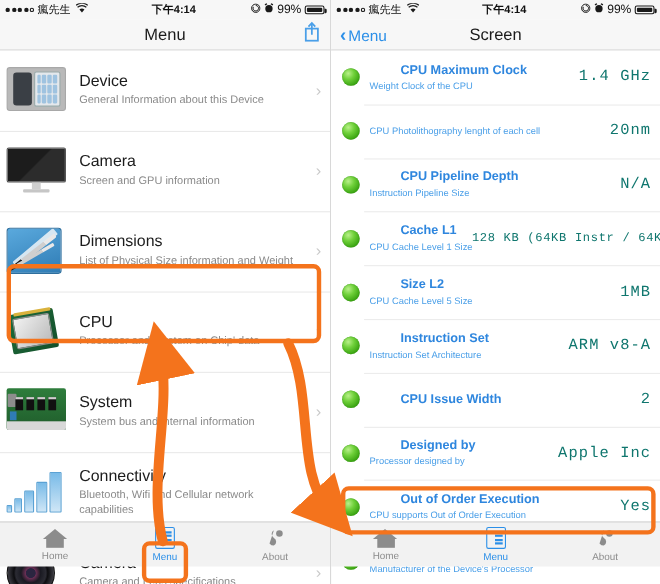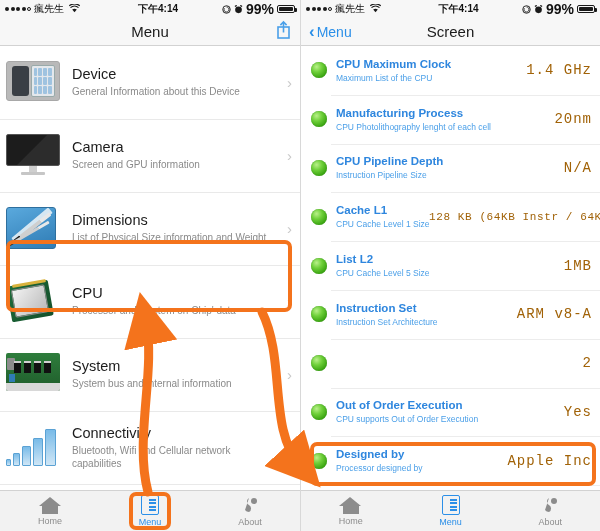--- a/index.html
+++ b/index.html
@@ -24,21 +24,21 @@
   .sb-left { display:flex; align-items:center; gap:3px; }
   .dots { display:flex; gap:1.5px; align-items:center; }
   .dot { width:4px; height:4px; border-radius:50%; background:#1a1a1a; }
   .dot.hollow { background:transparent; border:1px solid #1a1a1a; width:4px; height:4px; }
   .carrier { font-size:10px; letter-spacing:0; }
   .wifi { margin-left:2px; }
   .sb-center {
     position:absolute; left:0; right:0; text-align:center;
     font-size:10px; font-weight:bold; color:#111; pointer-events:none;margin-left:16px;
   }
-  .sb-right { margin-left:auto; display:flex; align-items:center; gap:3px; font-size:14px; font-weight:bold;text-align:right;}
+  .sb-right { margin-left:auto; display:flex; align-items:center; gap:3px; font-size:11px; font-weight:normal;text-align:right;}
   .battery { width:18px; height:8px; border:1px solid #1a1a1a; border-radius:2px; position:relative; }
   .battery::after { content:""; position:absolute; right:-3px; top:2px; width:2px; height:4px; background:#1a1a1a; border-radius:0 1px 1px 0;}
   .battery i { display:block; position:absolute; left:1px; top:1px; bottom:1px; width:14px; background:#1a1a1a; border-radius:1px;}
 
   
   .navbar {
     height: 28px; background:#f7f7f7;
     border-bottom:1px solid #d2d2d2;
     display:flex; align-items:center; position:relative; padding: 0 8px;
   }
@@ -84,21 +84,21 @@
   .ic-system .chips b { display:block; width:7px; height:12px; background:#111; border-top:2px solid #cfcfcf;}
   .ic-system .bar { position:absolute; left:0; bottom:0; width:100%; height:8px; background:#d8d8d8;}
   .ic-system .port { position:absolute; left:1px; top:5px; width:8px; height:12px; background:#8d8d8d; border-radius:1px;}
   .ic-system .blu { position:absolute; left:3px; bottom:9px; width:6px; height:8px; background:#2f7cb5;}
   .ic-conn { width:54px; height:40px; display:flex; align-items:flex-end; gap:2px;}
   .ic-conn i { display:block; background:linear-gradient(180deg,#79bbe8,#cfe6f6); border:1px solid #5ba2d4; border-radius:1px;}
   .ic-camera { width:44px; height:44px; border-radius:50%; background:radial-gradient(circle at 50% 50%, #2a2540 0 14%, #6a2f55 16%, #1a1a22 30%, #2b2b33 46%, #0d0d10 52%, #3b3b42 70%, #15151a 80%, #4a4a52 92%, #222 100%); border:1px solid #111;}
 
   
   .tabbar {
-    position:absolute; bottom:0; left:0; right:0; height:41px;
+    position:absolute; bottom:16px; left:0; right:0; height:41px;
     background:#f2f2f2; border-top:1px solid #d2d2d2;
     display:flex; align-items:center;
   }
   .tab { flex:1; display:flex; flex-direction:column; align-items:center; justify-content:center; gap:2px; cursor:pointer; position:relative; height:100%;}
   .tab-label { font-size:9px; color:#8c8c8c; }
   .tab.active .tab-label { color:#2b8fe8; }
   .ic-home { width:23px; height:17px; position:relative; }
   .ic-home::before { content:""; position:absolute; left:0; top:0; width:0; height:0; border-left:11.5px solid transparent; border-right:11.5px solid transparent; border-bottom:9px solid #8c8c8c;}
   .ic-home::after { content:""; position:absolute; left:3.5px; top:9px; width:16px; height:8px; background:#8c8c8c;}
   .ic-menu { width:18px; height:20px; border:1.6px solid #2b8fe8; border-radius:2px; padding:2px 2px; display:flex; flex-direction:column; justify-content:space-around;}
@@ -107,25 +107,25 @@
   .ic-about { width:20px; height:19px; position:relative; color:#8c8c8c; font-size:19px; line-height:1; font-weight:bold; }
 
   
   .dlist { position:absolute; top:46px; bottom:41px; left:0; right:0; background:#fff; }
   .drow { height:48.8px; position:relative; display:flex; align-items:center; padding-left:10px; padding-right:8px; }
   .drow + .drow::before { content:""; position:absolute; left:30px; right:0; top:0; height:1px; background:#ececec; }
   .led { width:16px; height:16px; flex:0 0 16px; border-radius:50%;
          background: radial-gradient(circle at 35% 30%, #b9f08a 0%, #6fd03a 35%, #3fa815 70%, #2c8a0d 100%);
          box-shadow: 0 0 1px #2c8a0d inset; margin-right:9px; }
   .dtext { display:flex; flex-direction:column; gap:3px; min-width:0; }
-  .dtitle { font-size:11.5px; color:#2e86de; font-weight:bold; white-space:nowrap; }
+  .dtitle { font-size:11.5px; color:#2e86de; font-weight:bold; white-space:nowrap;margin-left:28px; }
   .dsub { font-size:8.5px; color:#4a9fe8; white-space:nowrap; }
   .dval {
     margin-left:auto; font-family:"Liberation Mono", monospace;
-    font-size:14px; color:#a16207; white-space:nowrap;
+    font-size:14px; color:#0f766e; white-space:nowrap;
     letter-spacing:1px; padding-left:6px;
   }
   .dval.small { font-size:11px; letter-spacing:0.6px; }
   .drow.wide .dtext { flex:0 0 auto; }
   .drow.wide .dval { position:absolute; left:122px; right:-30px; margin-left:0; overflow:hidden; }
 
   
   .anno { position:absolute; inset:0; pointer-events:none; z-index:50; }
   .hl {
     position:absolute; border:4px solid #F4731C; border-radius:7px;
@@ -391,29 +391,28 @@
       </div>
       <div class="nav-title">Screen</div>
     </div>
 
     <div class="dlist">
 
       <div class="drow">
         <span class="led"></span>
         <span class="dtext">
           <span class="dtitle">CPU Maximum Clock</span>
-          <span class="dsub">Maximum List of the CPU</span>
+          <span class="dsub">Weight Clock of the CPU</span>
         </span>
         <span class="dval">1.4 GHz</span>
       </div>
 
       <div class="drow">
         <span class="led"></span>
         <span class="dtext">
-          <span class="dtitle">Manufacturing Process</span>
           <span class="dsub">CPU Photolithography lenght of each cell</span>
         </span>
         <span class="dval">20nm</span>
       </div>
 
       <div class="drow">
         <span class="led"></span>
         <span class="dtext">
           <span class="dtitle">CPU Pipeline Depth</span>
           <span class="dsub">Instruction Pipeline Size</span>
@@ -426,58 +425,59 @@
         <span class="dtext">
           <span class="dtitle">Cache L1</span>
           <span class="dsub">CPU Cache Level 1 Size</span>
         </span>
         <span class="dval small">128 KB (64KB Instr / 64KB</span>
       </div>
 
       <div class="drow">
         <span class="led"></span>
         <span class="dtext">
-          <span class="dtitle">List L2</span>
+          <span class="dtitle">Size L2</span>
           <span class="dsub">CPU Cache Level 5 Size</span>
         </span>
         <span class="dval">1MB</span>
       </div>
 
       <div class="drow">
         <span class="led"></span>
         <span class="dtext">
           <span class="dtitle">Instruction Set</span>
           <span class="dsub">Instruction Set Architecture</span>
         </span>
         <span class="dval">ARM v8-A</span>
       </div>
 
       <div class="drow">
         <span class="led"></span>
         <span class="dtext">
+          <span class="dtitle">CPU Issue Width</span>
         </span>
         <span class="dval">2</span>
+      </div>
+
+      <div class="drow">
+        <span class="led"></span>
+        <span class="dtext">
+          <span class="dtitle">Designed by</span>
+          <span class="dsub">Processor designed by</span>
+        </span>
+        <span class="dval">Apple Inc</span>
       </div>
 
       <div class="drow">
         <span class="led"></span>
         <span class="dtext">
           <span class="dtitle">Out of Order Execution</span>
           <span class="dsub">CPU supports Out of Order Execution</span>
         </span>
         <span class="dval">Yes</span>
-      </div>
-
-      <div class="drow">
-        <span class="led"></span>
-        <span class="dtext">
-          <span class="dtitle">Designed by</span>
-          <span class="dsub">Processor designed by</span>
-        </span>
-        <span class="dval">Apple Inc</span>
       </div>
 
       <div class="drow">
         <span class="led"></span>
         <span class="dtext">
           <span class="dtitle">Manufacturer</span>
           <span class="dsub">Manufacturer of the Device's Processor</span>
         </span>
         <span class="dval">TSMC</span>
       </div>

